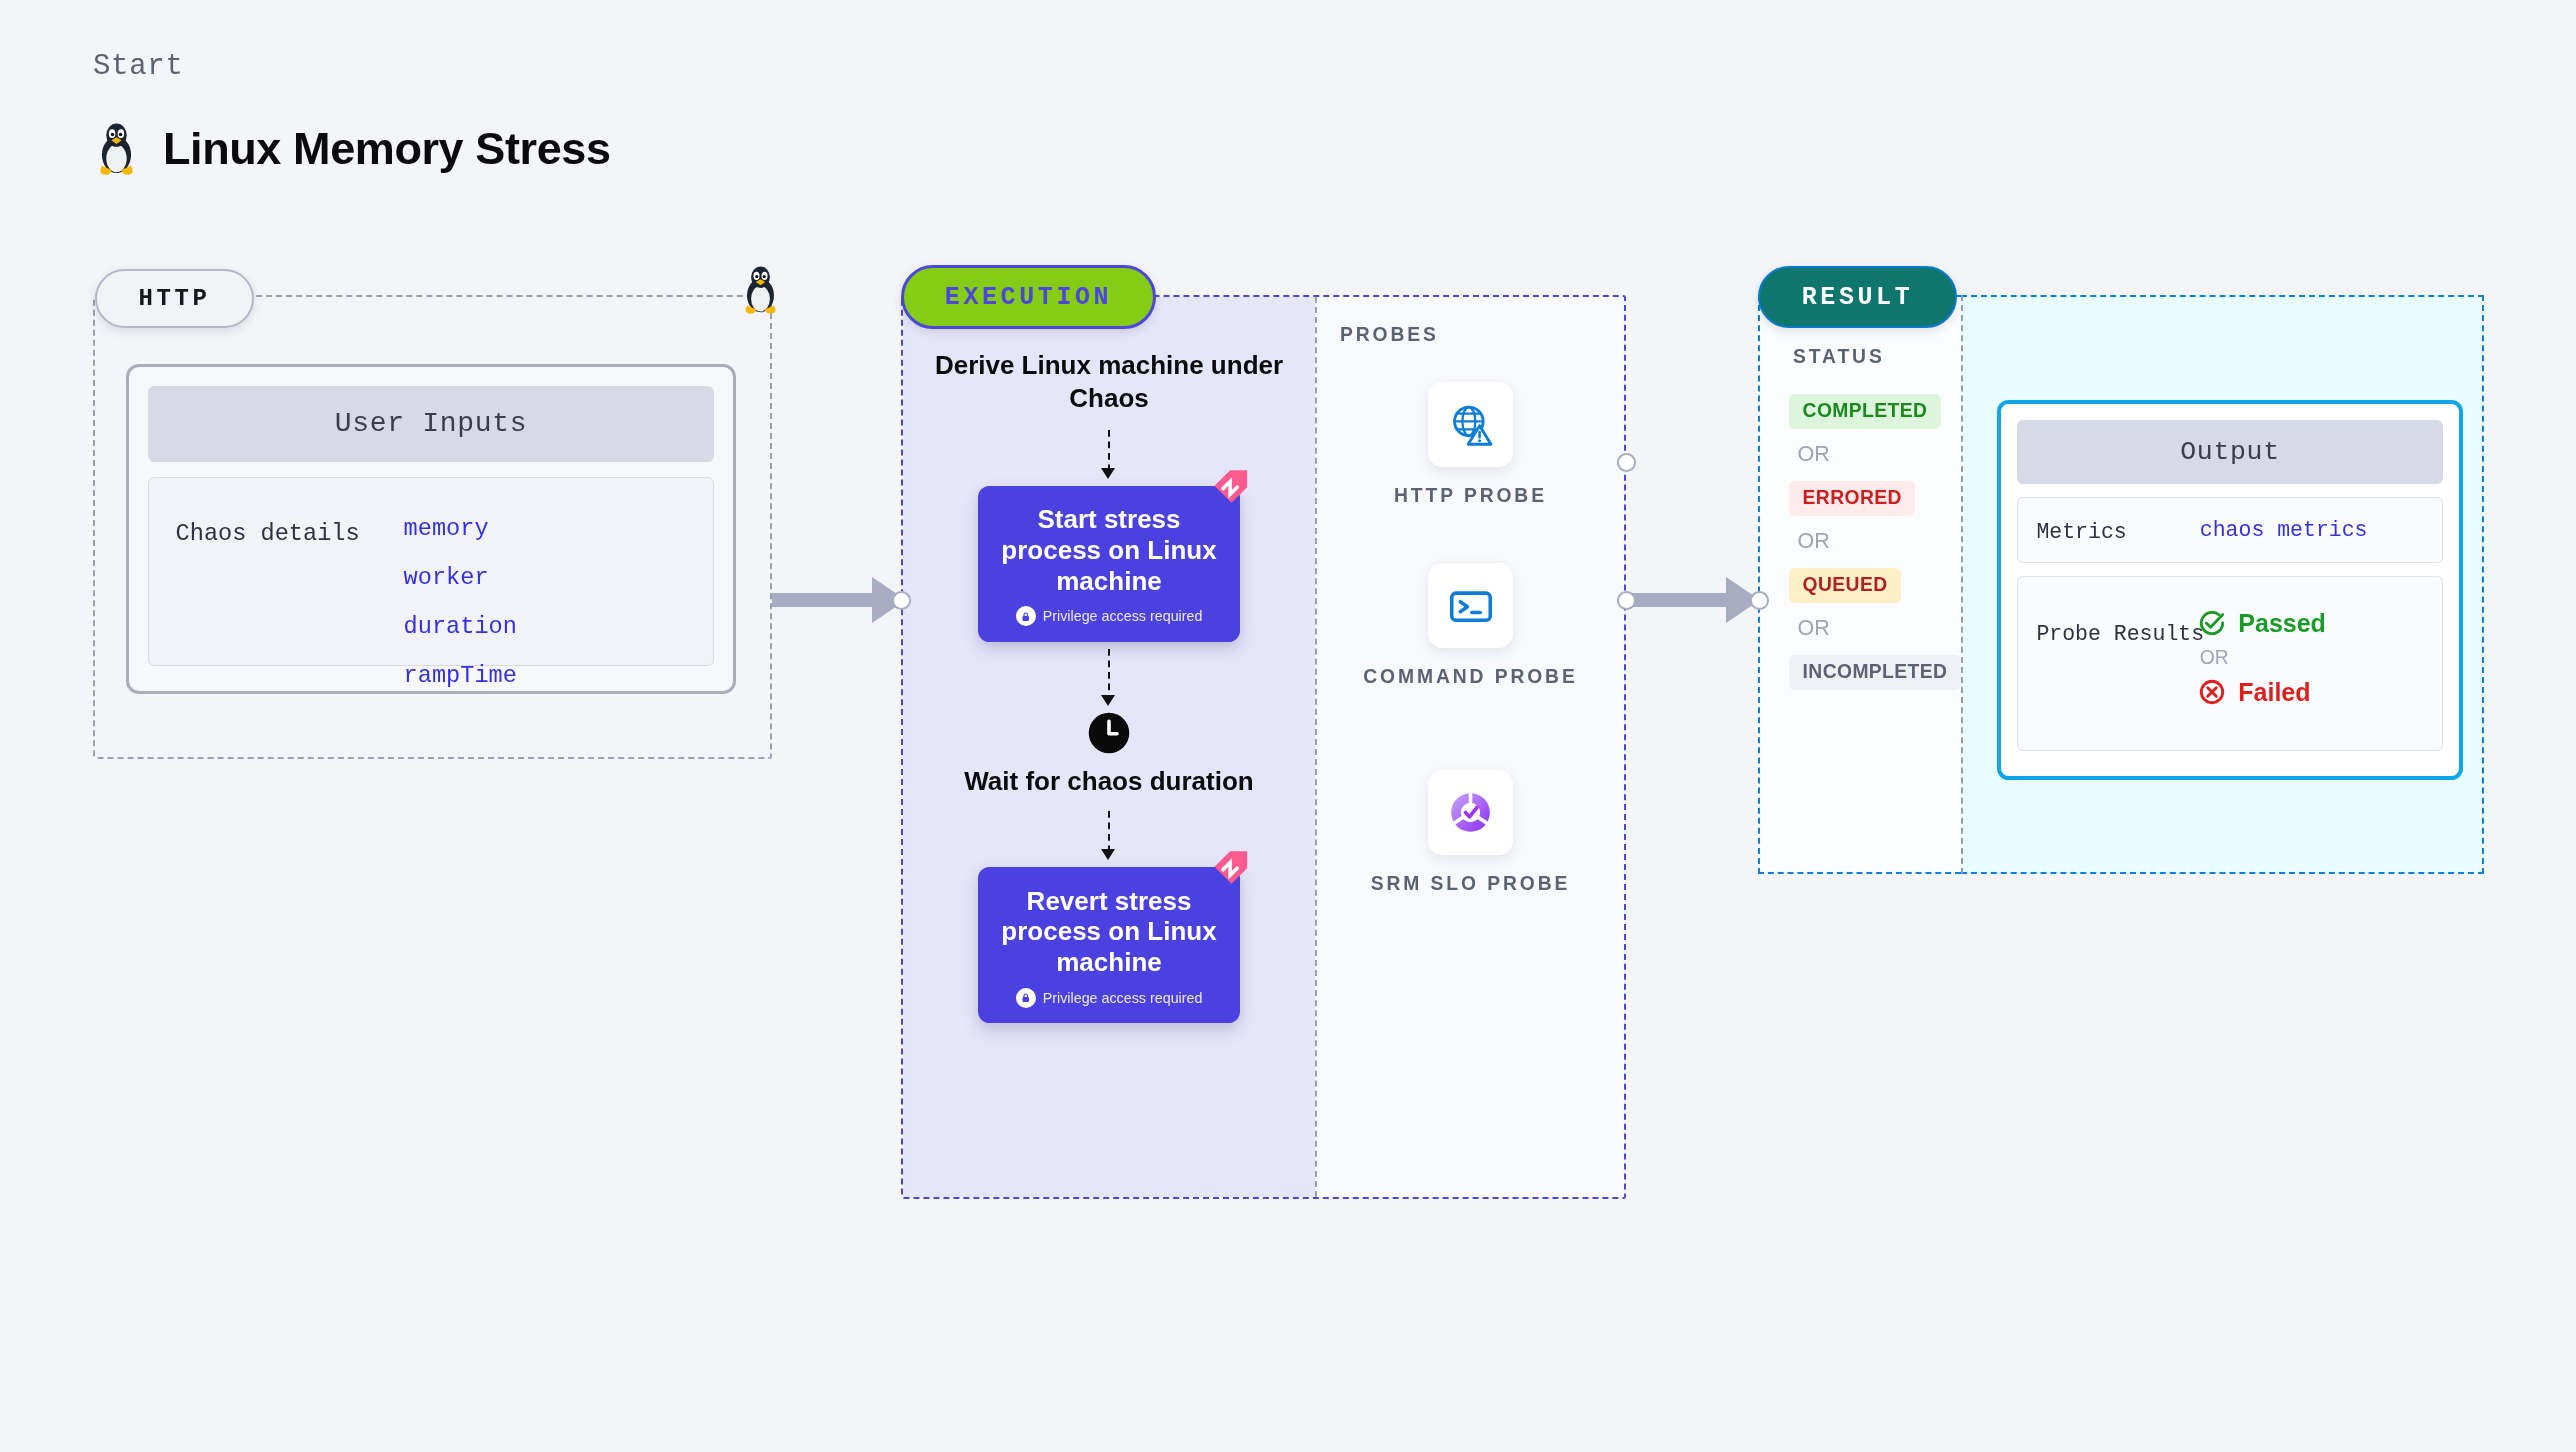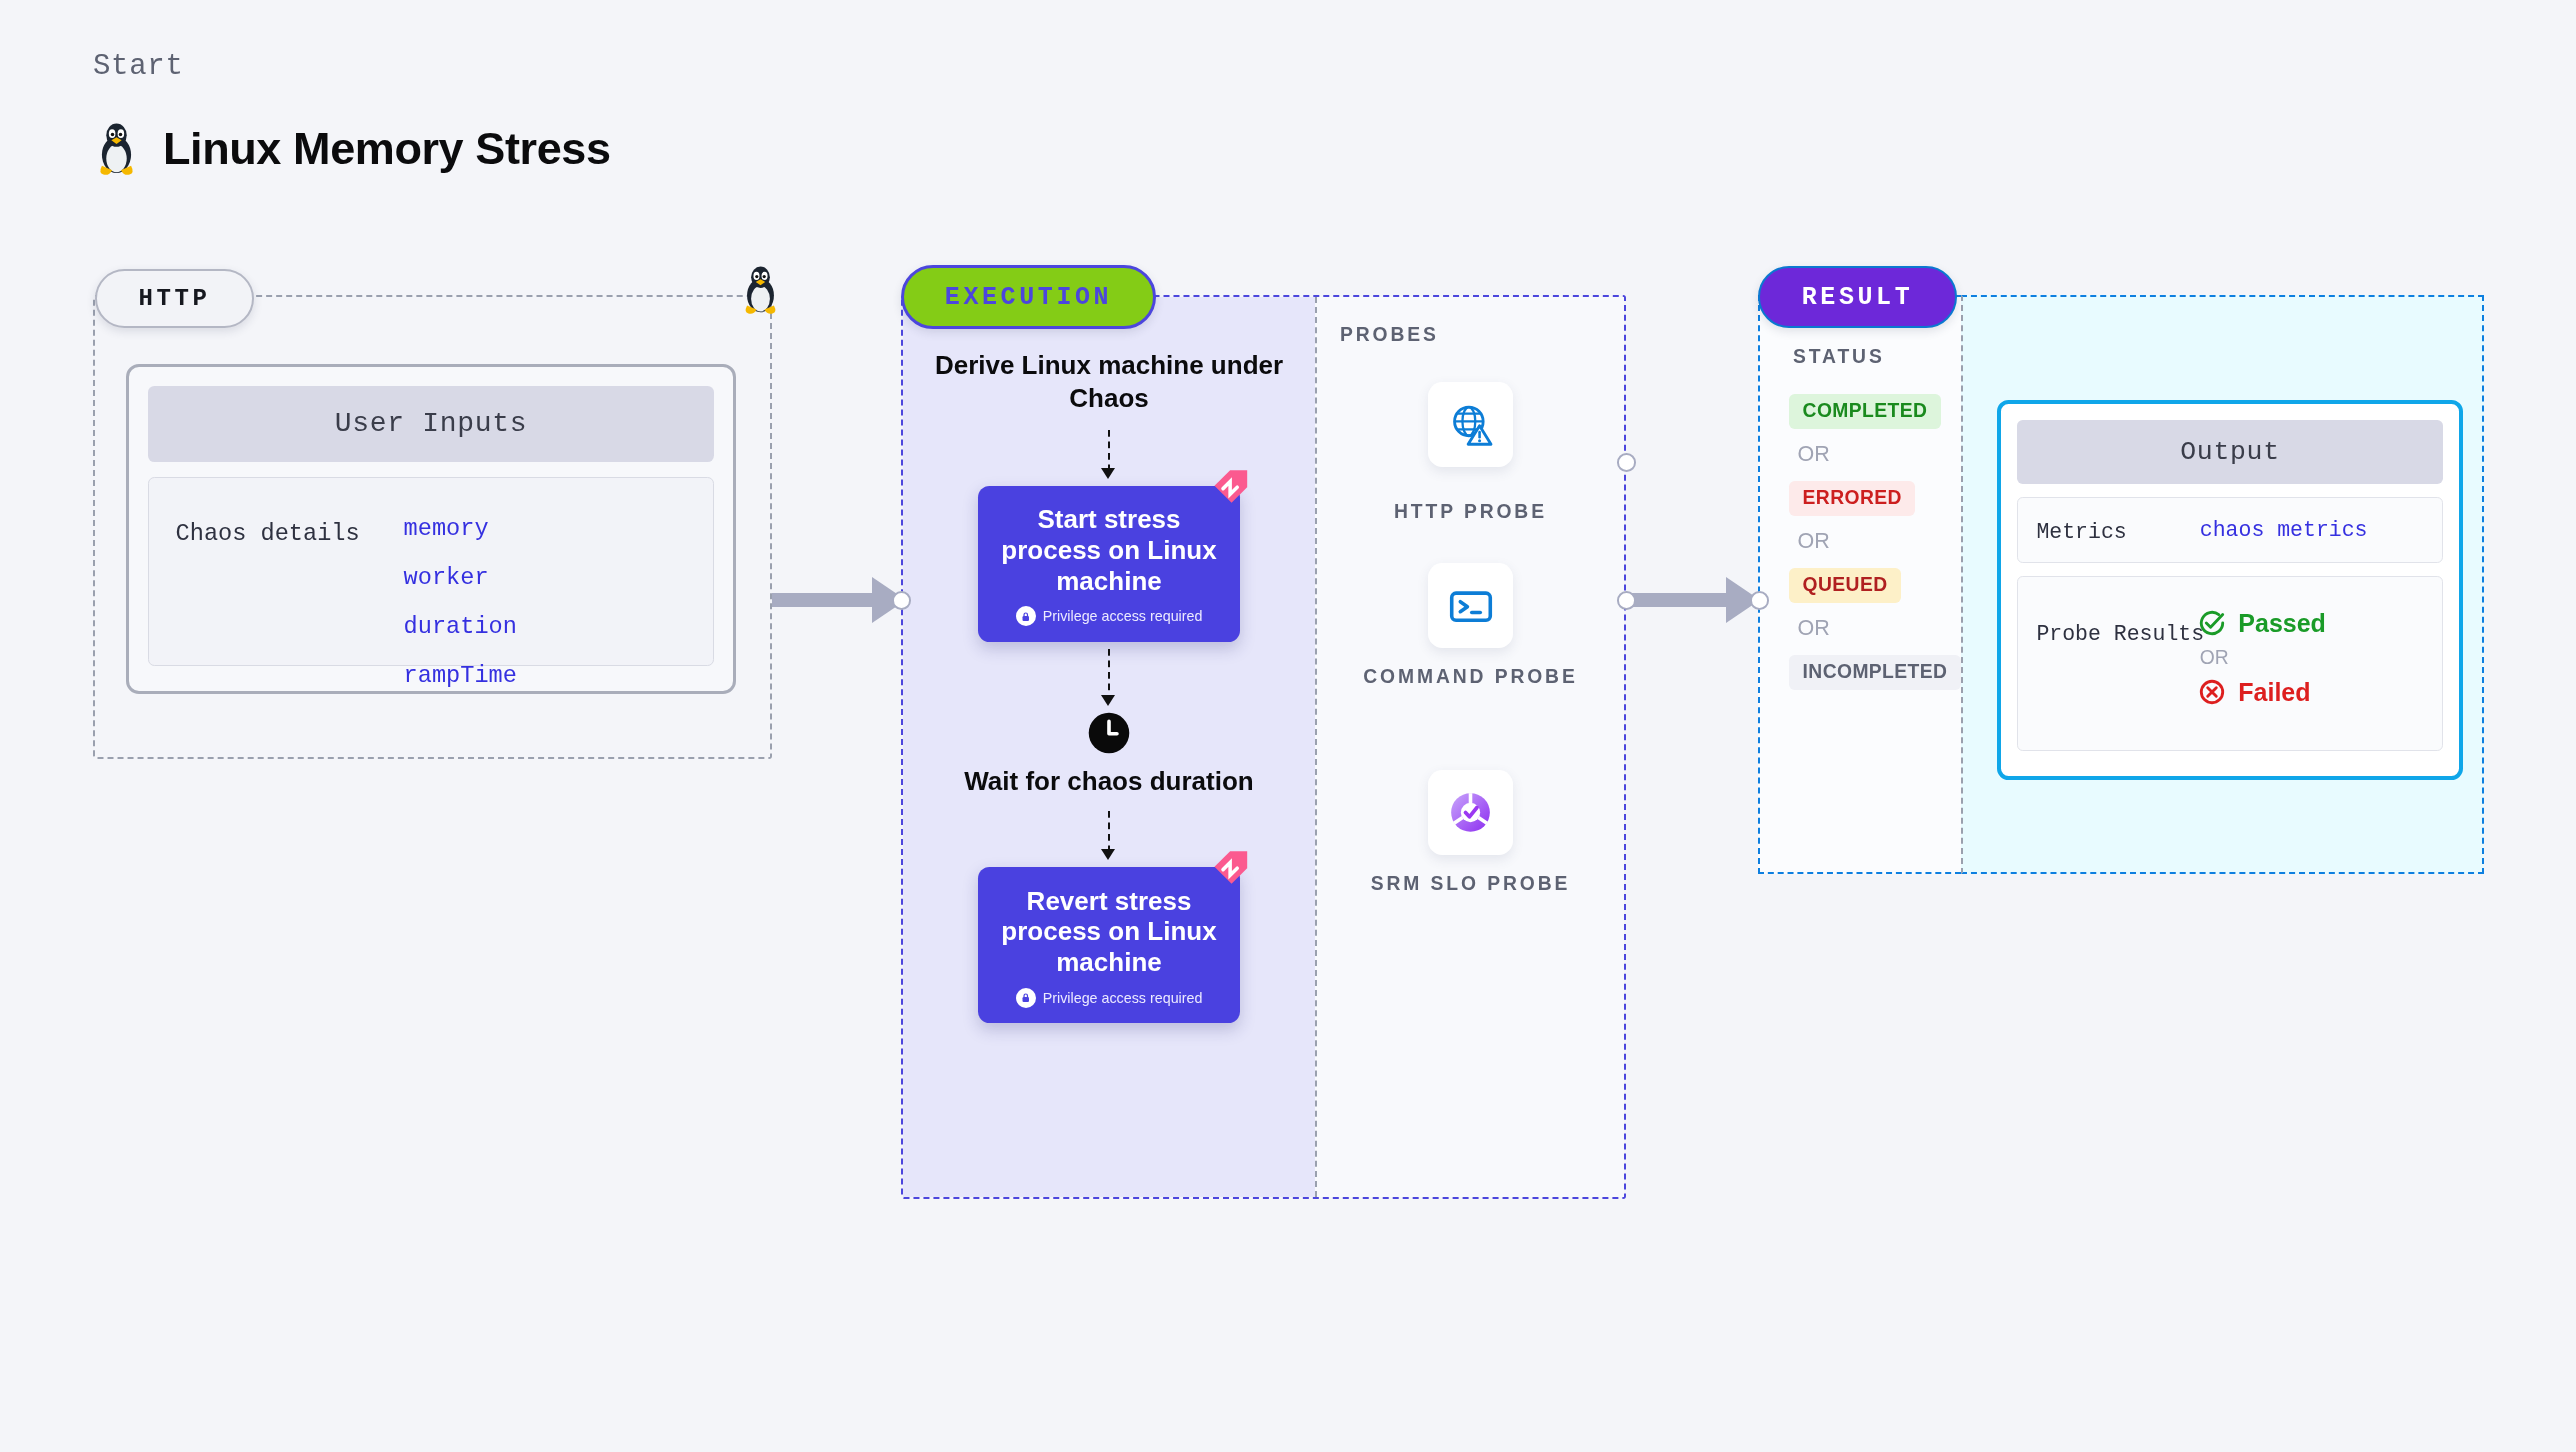--- a/index.html
+++ b/index.html
@@ -41,21 +41,21 @@
     background: #f2f3f7; border: 2.1px solid #b4b7c4; color: #16181f;
     font-size: 24px;
   }
   .pill-exec {
     left: 901px; top: 265px; width: 255px; height: 64px;
     background: #84cc16; border: 3.6px solid #4c46dd; color: #4c46dd;
     font-size: 25px;
   }
   .pill-result {
     left: 1758px; top: 266px; width: 199px; height: 62px;
-    background: #6d28d9; border: 2.1px solid #0b78d0; color: #ffffff;
+    background: #0f766e; border: 2.1px solid #0b78d0; color: #ffffff;
     font-size: 25px;
   }
 
   
   .tune-box {
     position: absolute; left: 93px; top: 295px;
     width: 679px; height: 464px;
     border: 2.1px dashed #9aa0ae; border-radius: 2.9px;
     background: transparent;
   }
@@ -380,21 +380,21 @@
             <span>Privilege access required</span>
           </div>
         </div>
 
       </div>
     </div>
 
     <div class="probes-col">
       <div class="probes-title">PROBES</div>
 
-      <div class="probe-item" style="top:85px;gap:16px;">
+      <div class="probe-item" style="top:85px;">
         <div class="probe-card">
           <svg width="50" height="50" viewBox="0 0 70 70">
             <circle cx="32" cy="30" r="20" fill="none" stroke="#0d7dd6" stroke-width="4"></circle>
             <ellipse cx="32" cy="30" rx="9" ry="20" fill="none" stroke="#0d7dd6" stroke-width="3.2"></ellipse>
             <path d="M12 30 H52 M15 19 H49 M15 41 H49" stroke="#0d7dd6" stroke-width="3.2" fill="none"></path>
             <path d="M47 36 L63 62 H31 Z" fill="#fff" stroke="#0d7dd6" stroke-width="4" stroke-linejoin="round"></path>
             <path d="M47 45 V52" stroke="#0d7dd6" stroke-width="3.6" stroke-linecap="round"></path>
             <circle cx="47" cy="57" r="2.1" fill="#0d7dd6"></circle>
           </svg>
         </div>

